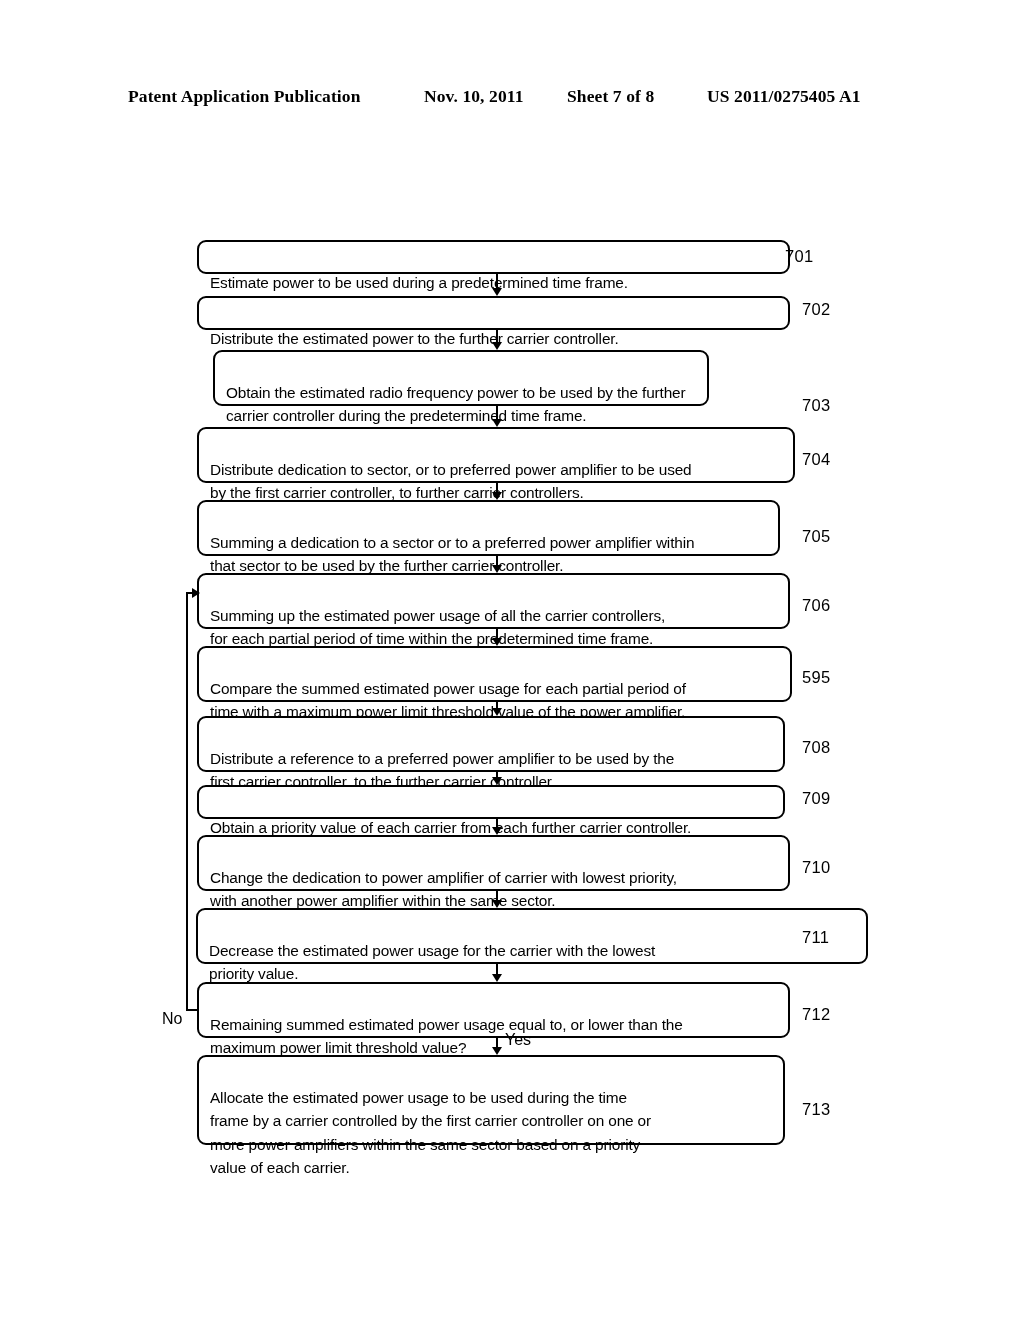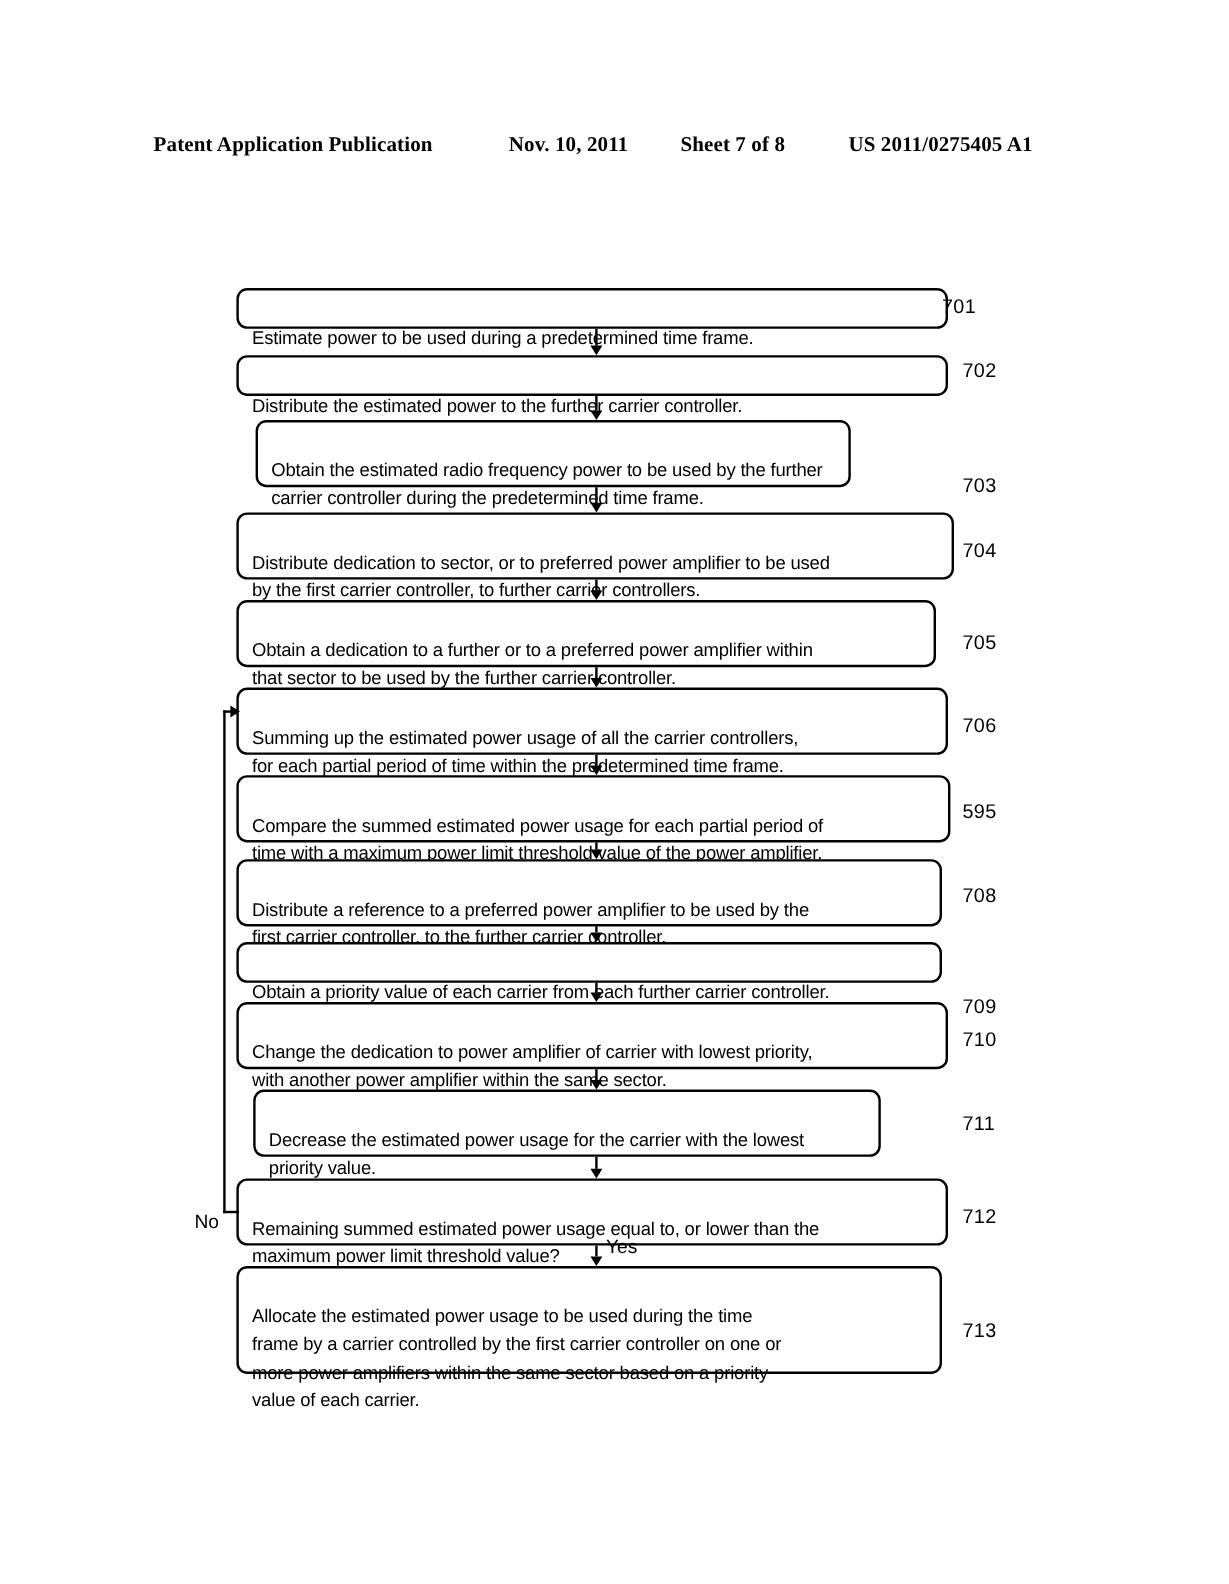--- a/index.html
+++ b/index.html
@@ -23,21 +23,20 @@
     top: 86px;
     width: 1024px;
     height: 26px;
     display: flex;
     align-items: baseline;
     font-family: "Liberation Serif", serif;
     font-weight: bold;
     font-size: 17.5px;
     letter-spacing: 0.1px;
     white-space: nowrap;
-    margin-top: 24px;
   }
   #page-header .hdr-pub {
     position: absolute;
     left: 128px;
   }
   #page-header .hdr-date {
     position: absolute;
     left: 424px;
   }
   #page-header .hdr-sheet {
@@ -148,21 +147,21 @@
   </div>
   <div class="fc-ref" style="left:802px; top:396px;">703</div>
 
   <div class="fc-box" style="left:197px; top:427px; width:598px; height:56px;">
     <span>Distribute dedication to sector, or to preferred power amplifier to be used
 by the first carrier controller, to further carrier controllers.</span>
   </div>
   <div class="fc-ref" style="left:802px; top:450px;">704</div>
 
   <div class="fc-box" style="left:197px; top:500px; width:583px; height:56px;">
-    <span>Obtain a dedication to a further or to a preferred power amplifier within
+    <span>Summing a dedication to a sector or to a preferred power amplifier within
 that sector to be used by the further carrier controller.</span>
   </div>
   <div class="fc-ref" style="left:802px; top:527px;">705</div>
 
   <div class="fc-box" style="left:197px; top:573px; width:593px; height:56px;">
     <span>Summing up the estimated power usage of all the carrier controllers,
 for each partial period of time within the predetermined time frame.</span>
   </div>
   <div class="fc-ref" style="left:802px; top:596px;">706</div>
 
@@ -174,29 +173,29 @@
 
   <div class="fc-box" style="left:197px; top:716px; width:588px; height:56px;">
     <span>Distribute a reference to a preferred power amplifier to be used by the
 first carrier controller, to the further carrier controller.</span>
   </div>
   <div class="fc-ref" style="left:802px; top:738px;">708</div>
 
   <div class="fc-box" style="left:197px; top:785px; width:588px; height:34px;">
     <span>Obtain a priority value of each carrier from each further carrier controller.</span>
   </div>
-  <div class="fc-ref" style="left:802px; top:789px;margin-top:41px;">709</div>
+  <div class="fc-ref" style="left:802px; top:789px;">709</div>
 
   <div class="fc-box" style="left:197px; top:835px; width:593px; height:56px;">
     <span>Change the dedication to power amplifier of carrier with lowest priority,
 with another power amplifier within the same sector.</span>
   </div>
   <div class="fc-ref" style="left:802px; top:858px;">710</div>
 
-  <div class="fc-box" style="left:211px; top:908px; width:523px; height:56px;">
+  <div class="fc-box" style="left:196px; top:908px; width:672px; height:56px;">
     <span>Decrease the estimated power usage for the carrier with the lowest
 priority value.</span>
   </div>
   <div class="fc-ref" style="left:802px; top:928px;">711</div>
 
   <div class="fc-box" style="left:197px; top:982px; width:593px; height:56px;">
     <span>Remaining summed estimated power usage equal to, or lower than the
 maximum power limit threshold value?</span>
   </div>
   <div class="fc-ref" style="left:802px; top:1005px;">712</div>

